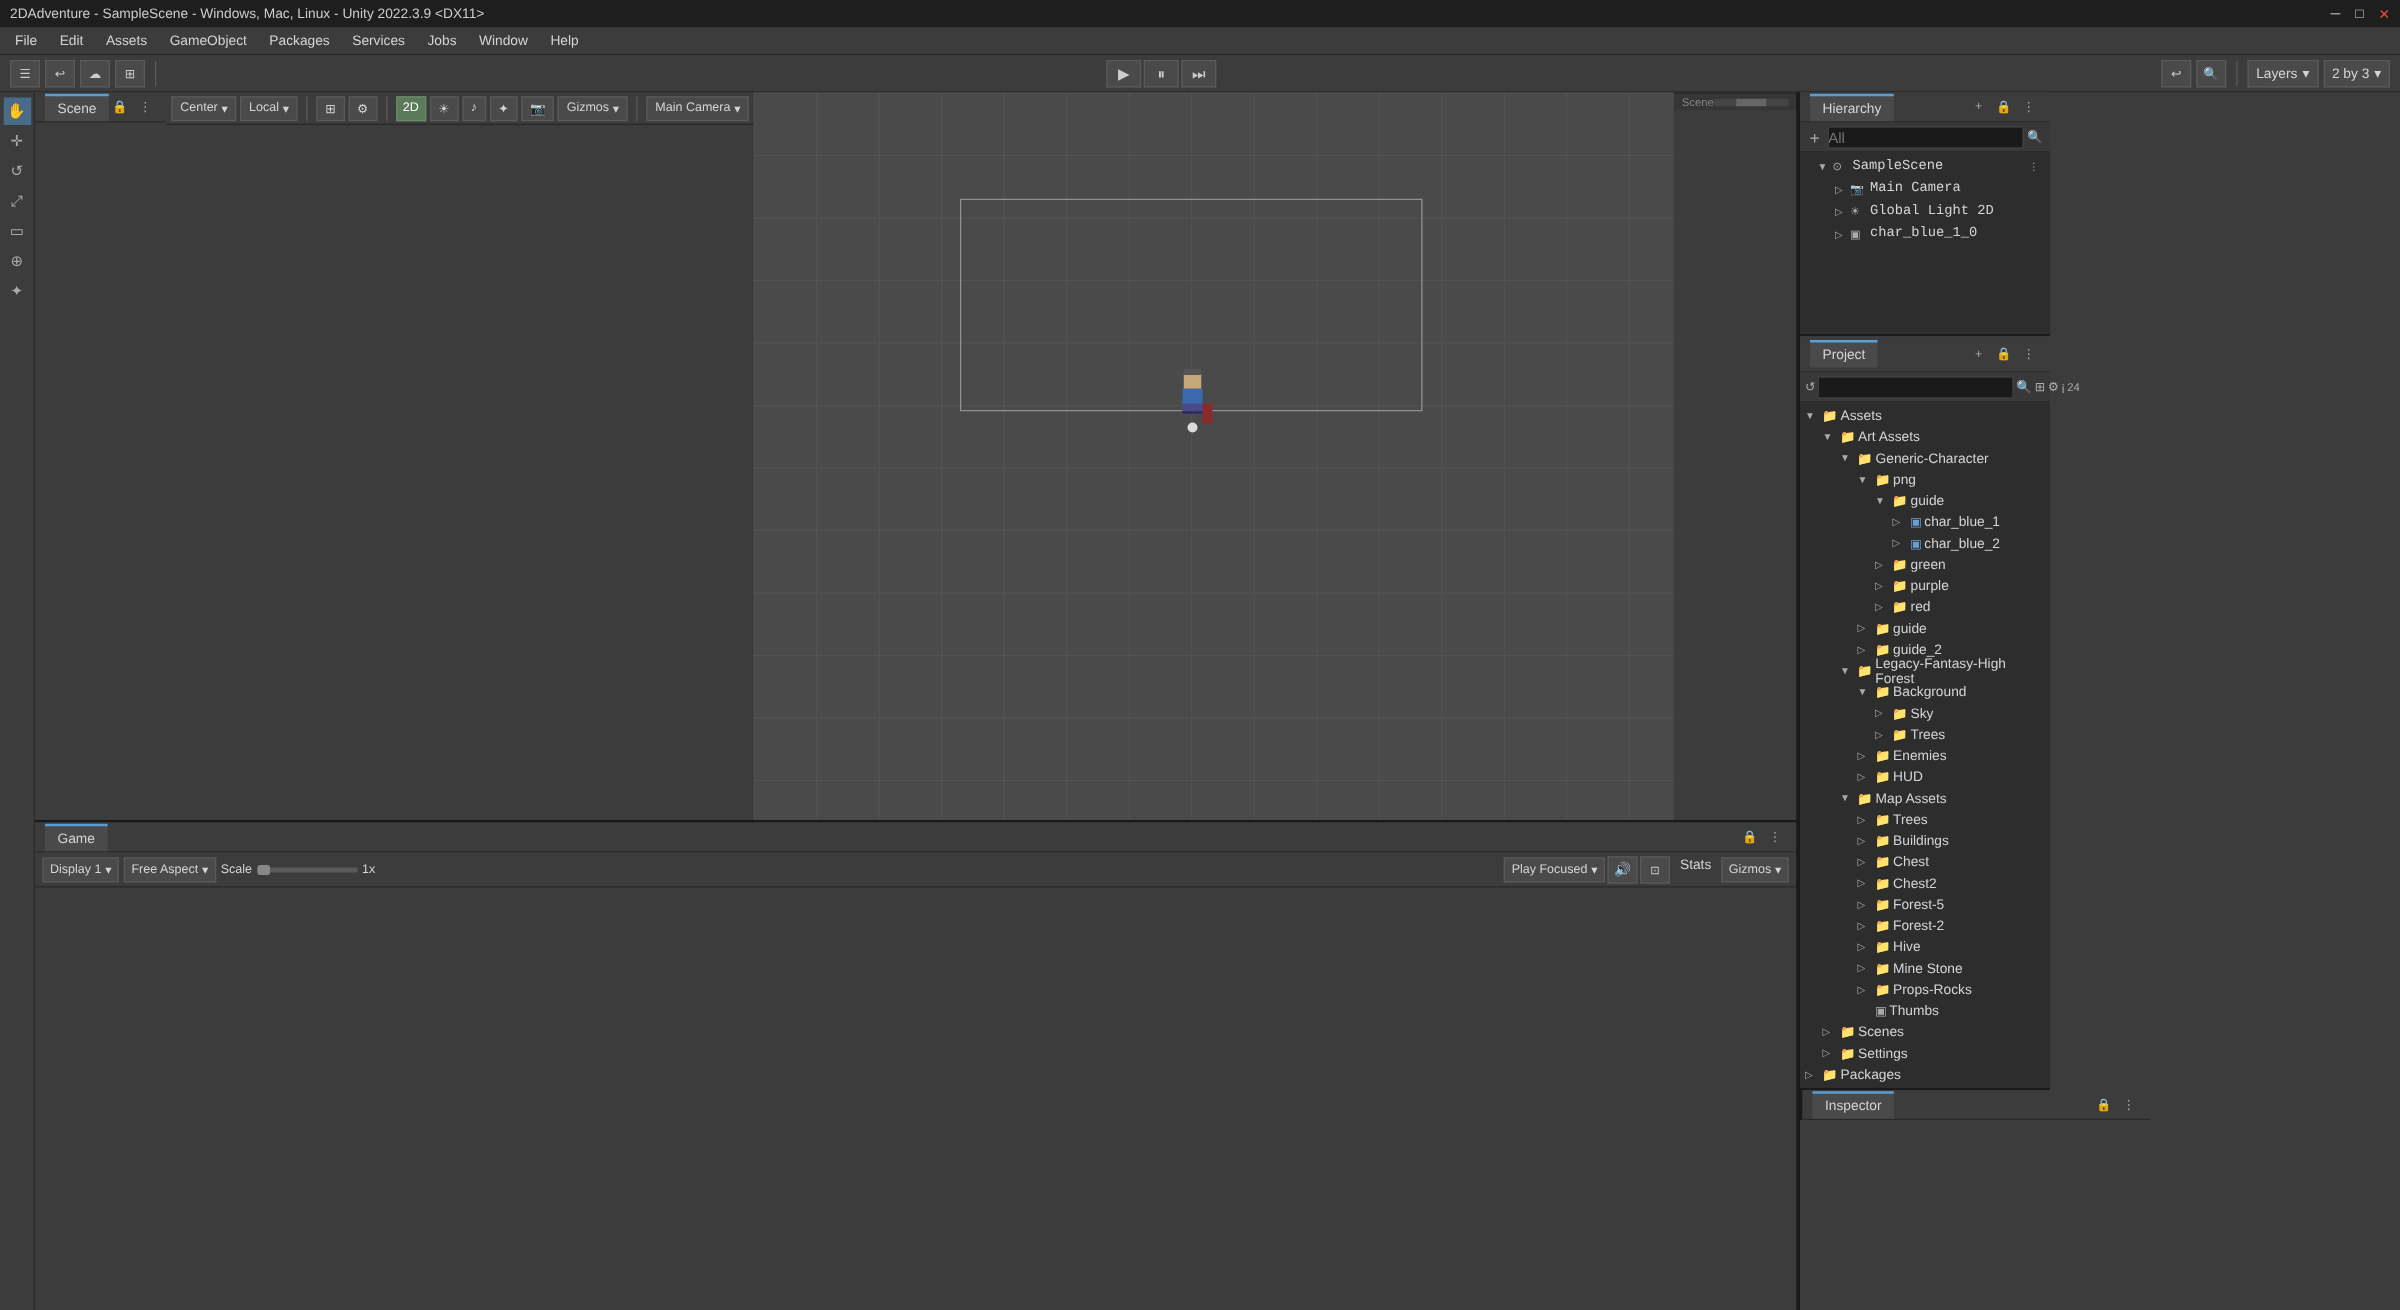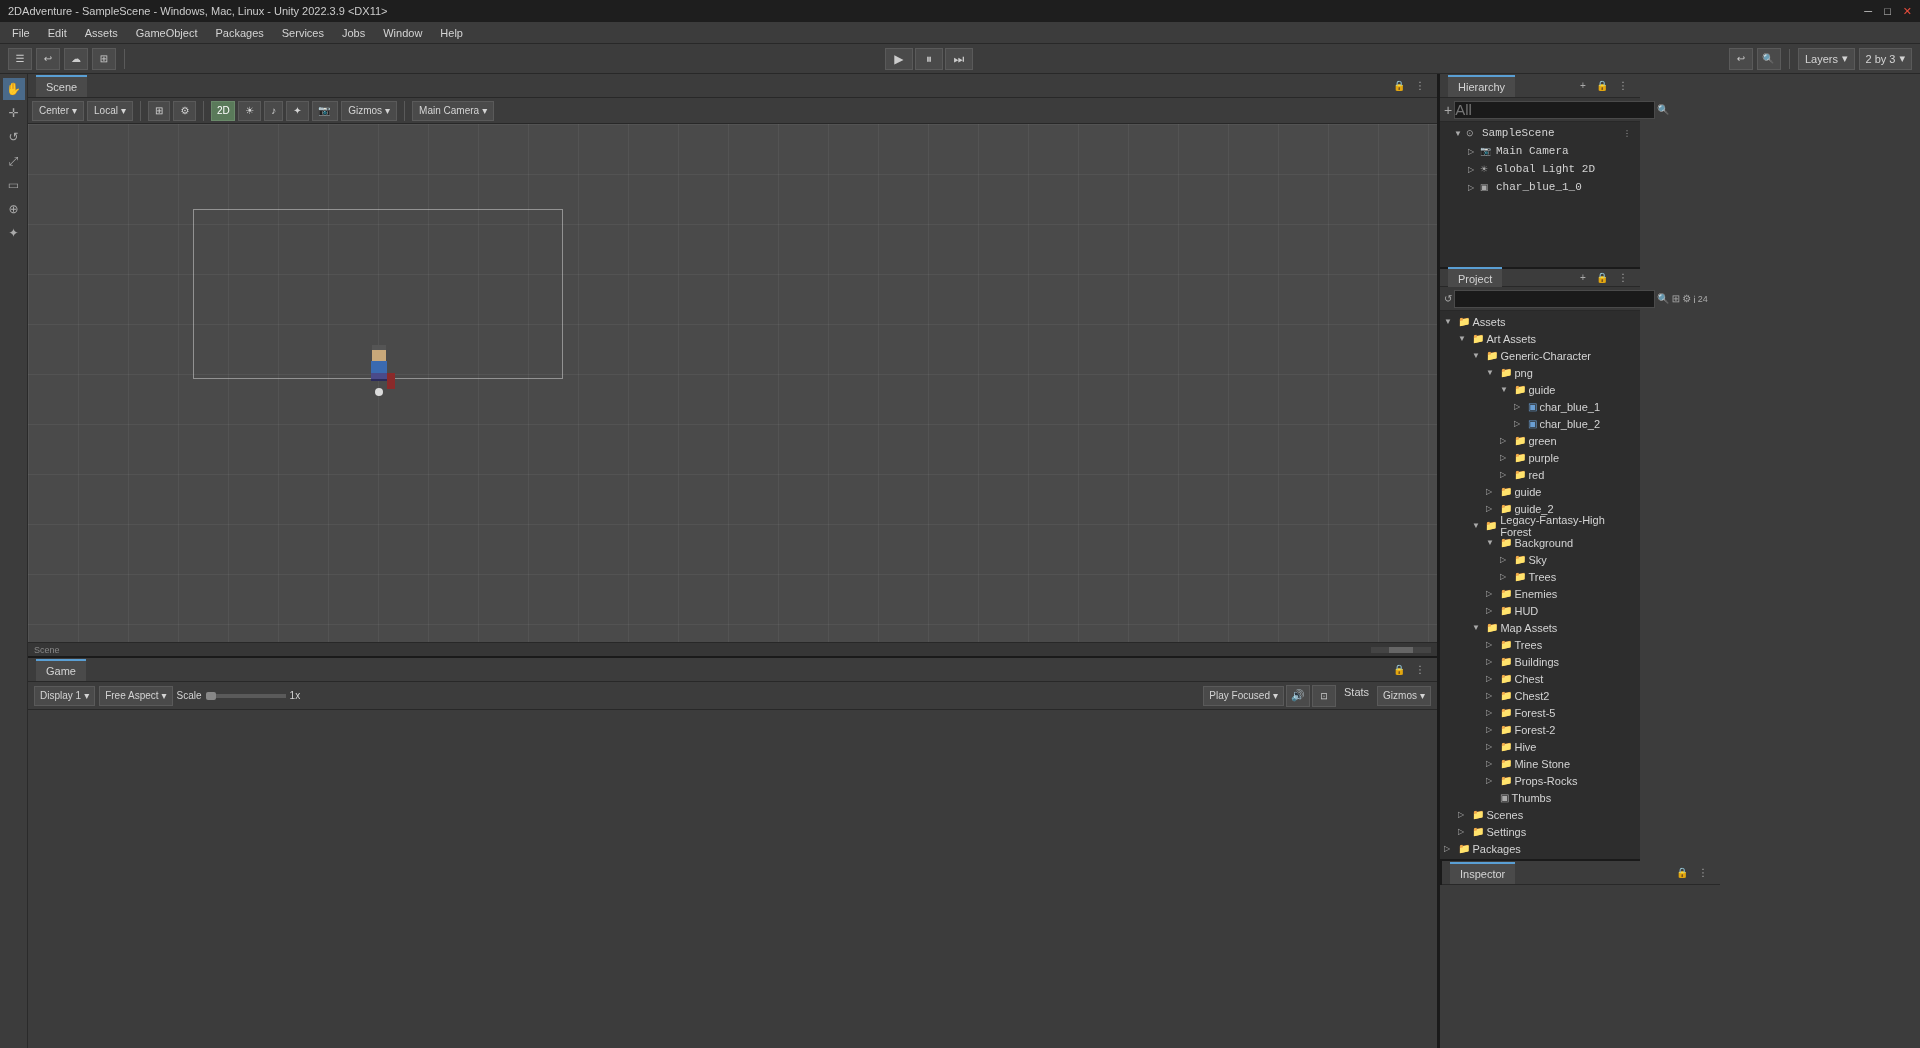--- a/index.html
+++ b/index.html
@@ -122,21 +122,21 @@
     #center-area {
       flex: 1;
       display: flex;
       flex-direction: column;
     }
 
     
     #scene-panel {
       flex: 1;
       display: flex;
-      flex-direction: column;
+      flex-direction: row;
       border-bottom: 2px solid #1a1a1a;
     }
     #scene-tab-bar {
       height: 24px;
       background: #3c3c3c;
       display: flex;
       align-items: center;
       padding: 0 8px;
       border-bottom: 1px solid #282828;
     }
@@ -388,21 +388,21 @@
     .tree-label { font-size: 11px; font-family: Liberation Mono, monospace; }
 
     
     #project-panel {
       flex: 1;
       display: flex;
       flex-direction: column;
       border-bottom: 2px solid #1a1a1a;
     }
     #project-tab {
-      height: 18px;
+      height: 29px;
       background: #3c3c3c;
       display: flex;
       align-items: center;
       padding: 0 8px;
       border-bottom: 1px solid #282828;
       justify-content: center;
     }
     #project-toolbar {
       height: 24px;
       background: #383838;
@@ -411,21 +411,21 @@
       padding: 0 4px;
       gap: 2px;
       border-bottom: 1px solid #282828;
     }
     .search-box {
       height: 18px;
       flex: 1;
       background: #1a1a1a;
       border: 1px solid #4a4a4a;
       color: #ccc;
-      font-size: 15px;
+      font-size: 12px;
       padding: 0 0;
     }
     #project-content {
       flex: 1;
       overflow-y: auto;
       background: #2d2d2d;
     }
     .folder-tree { padding: 2px 0; }
     .folder-item {
       height: 17px;

